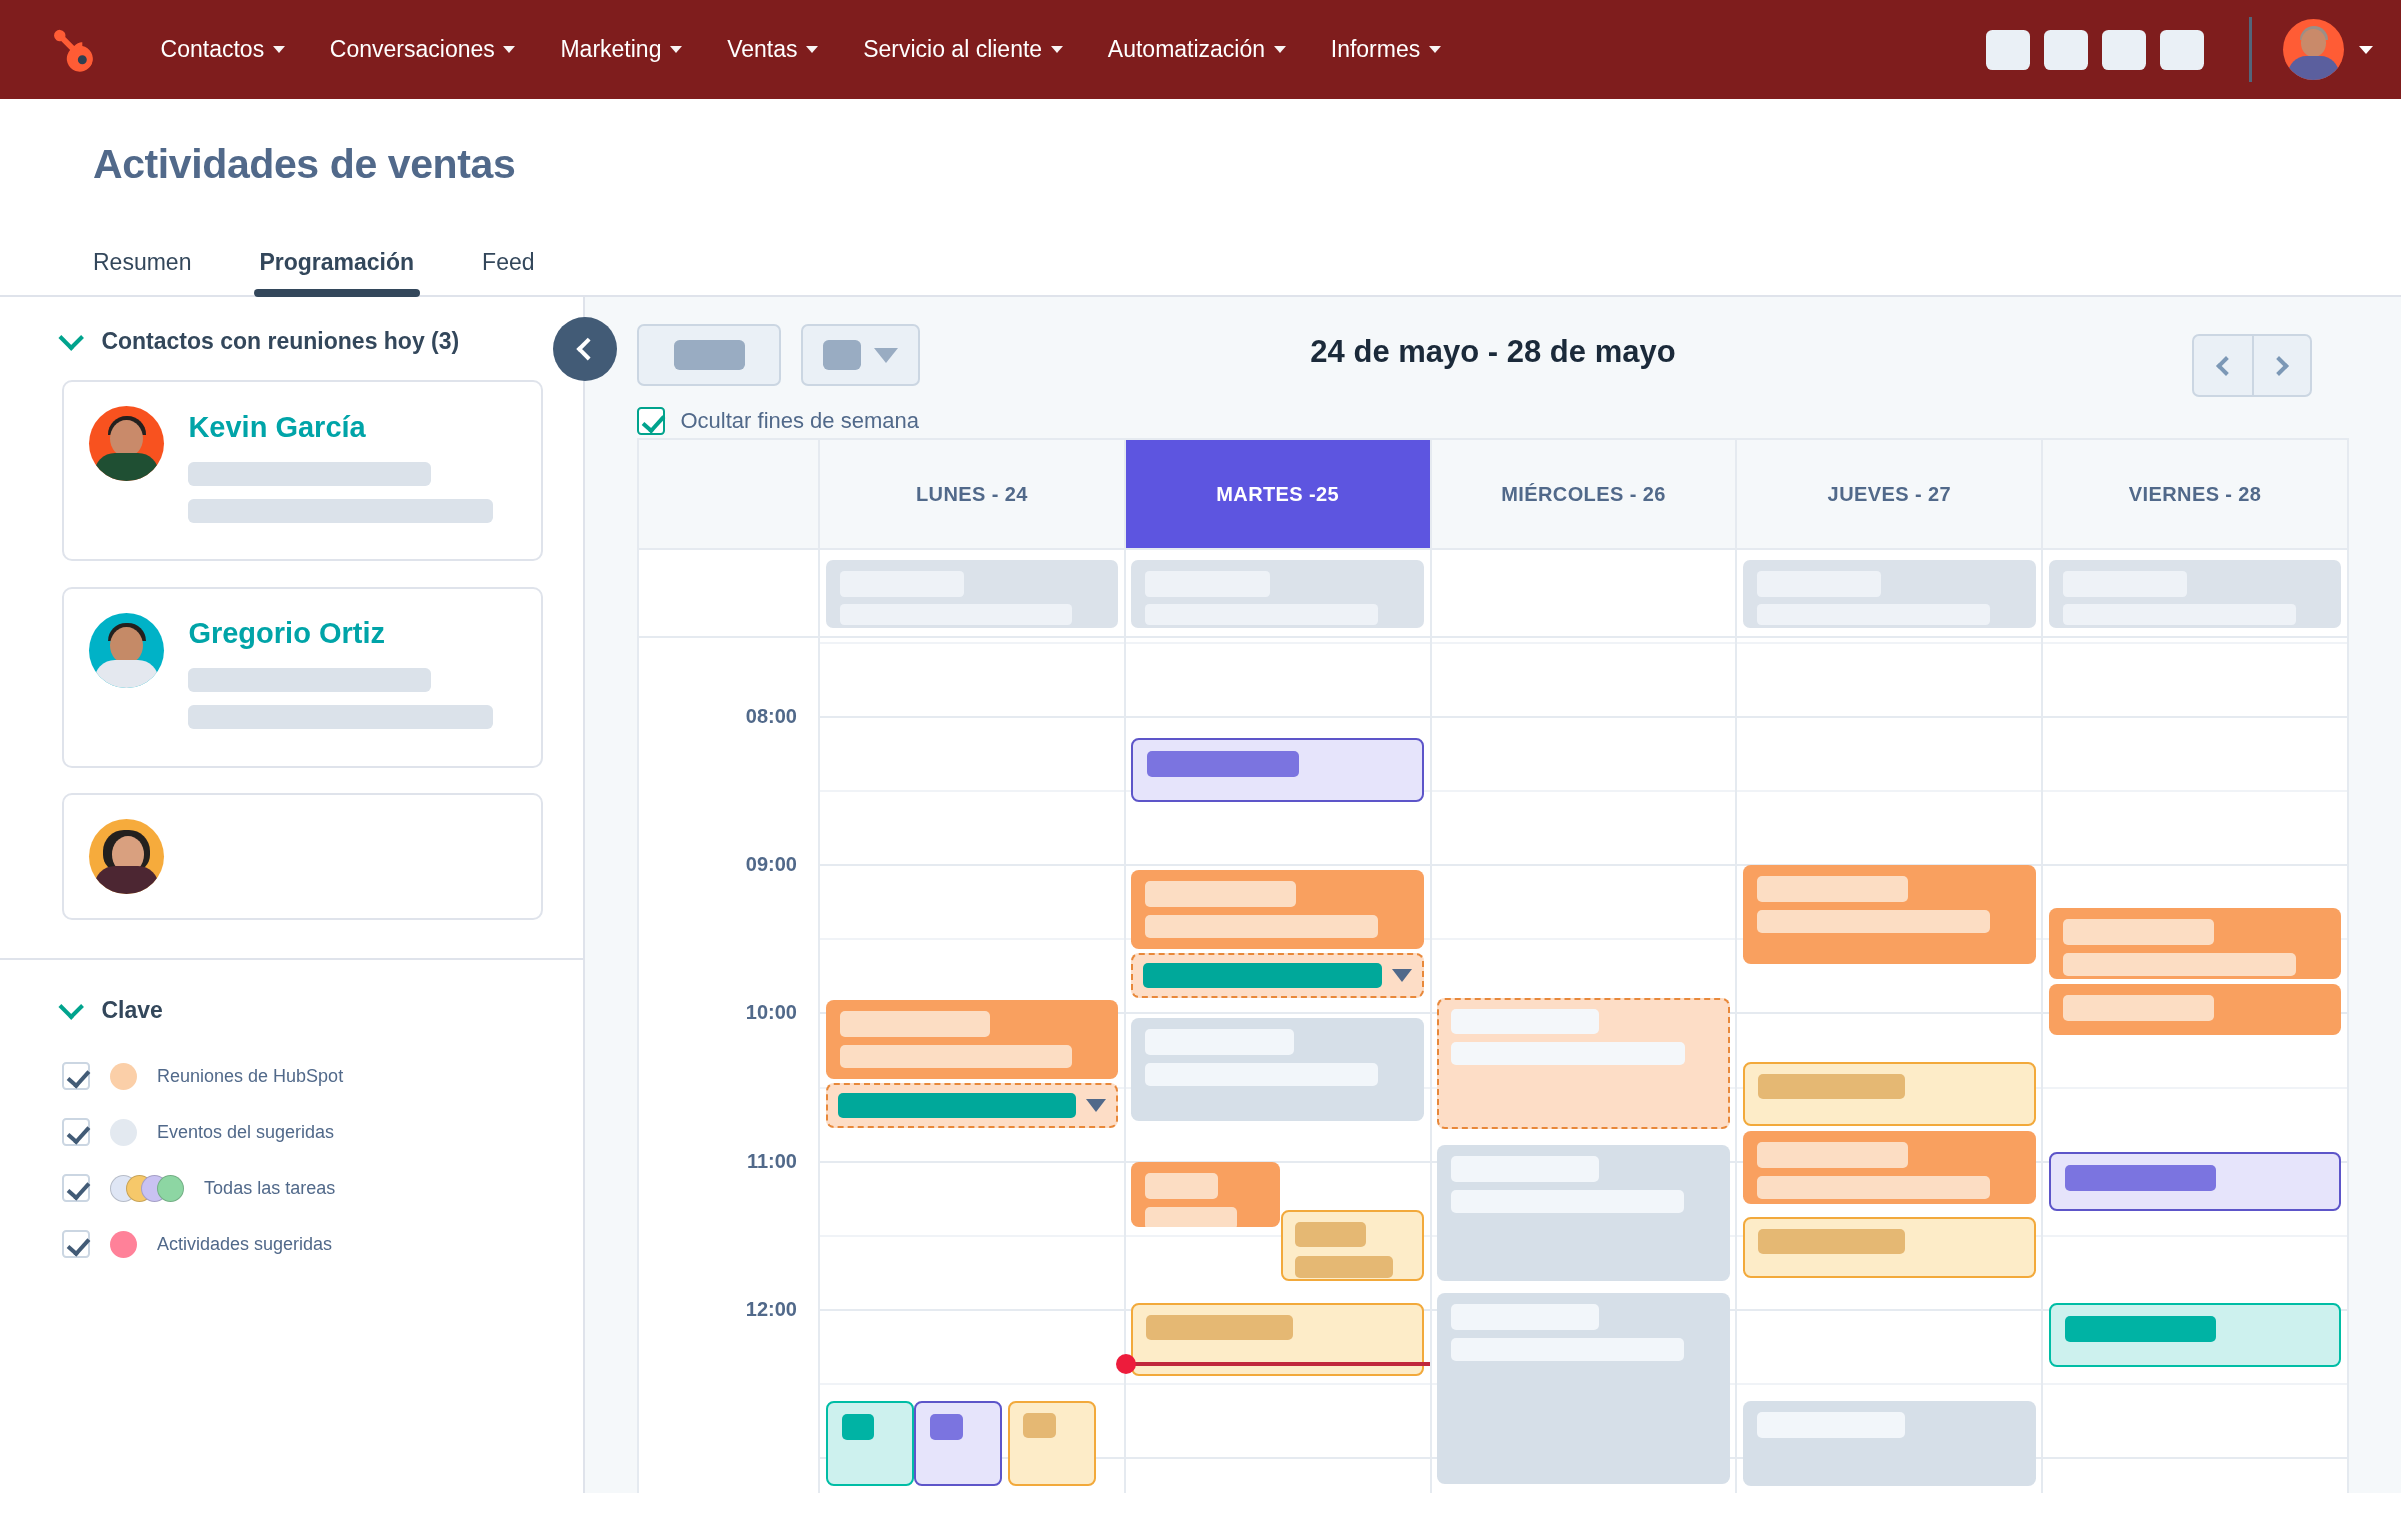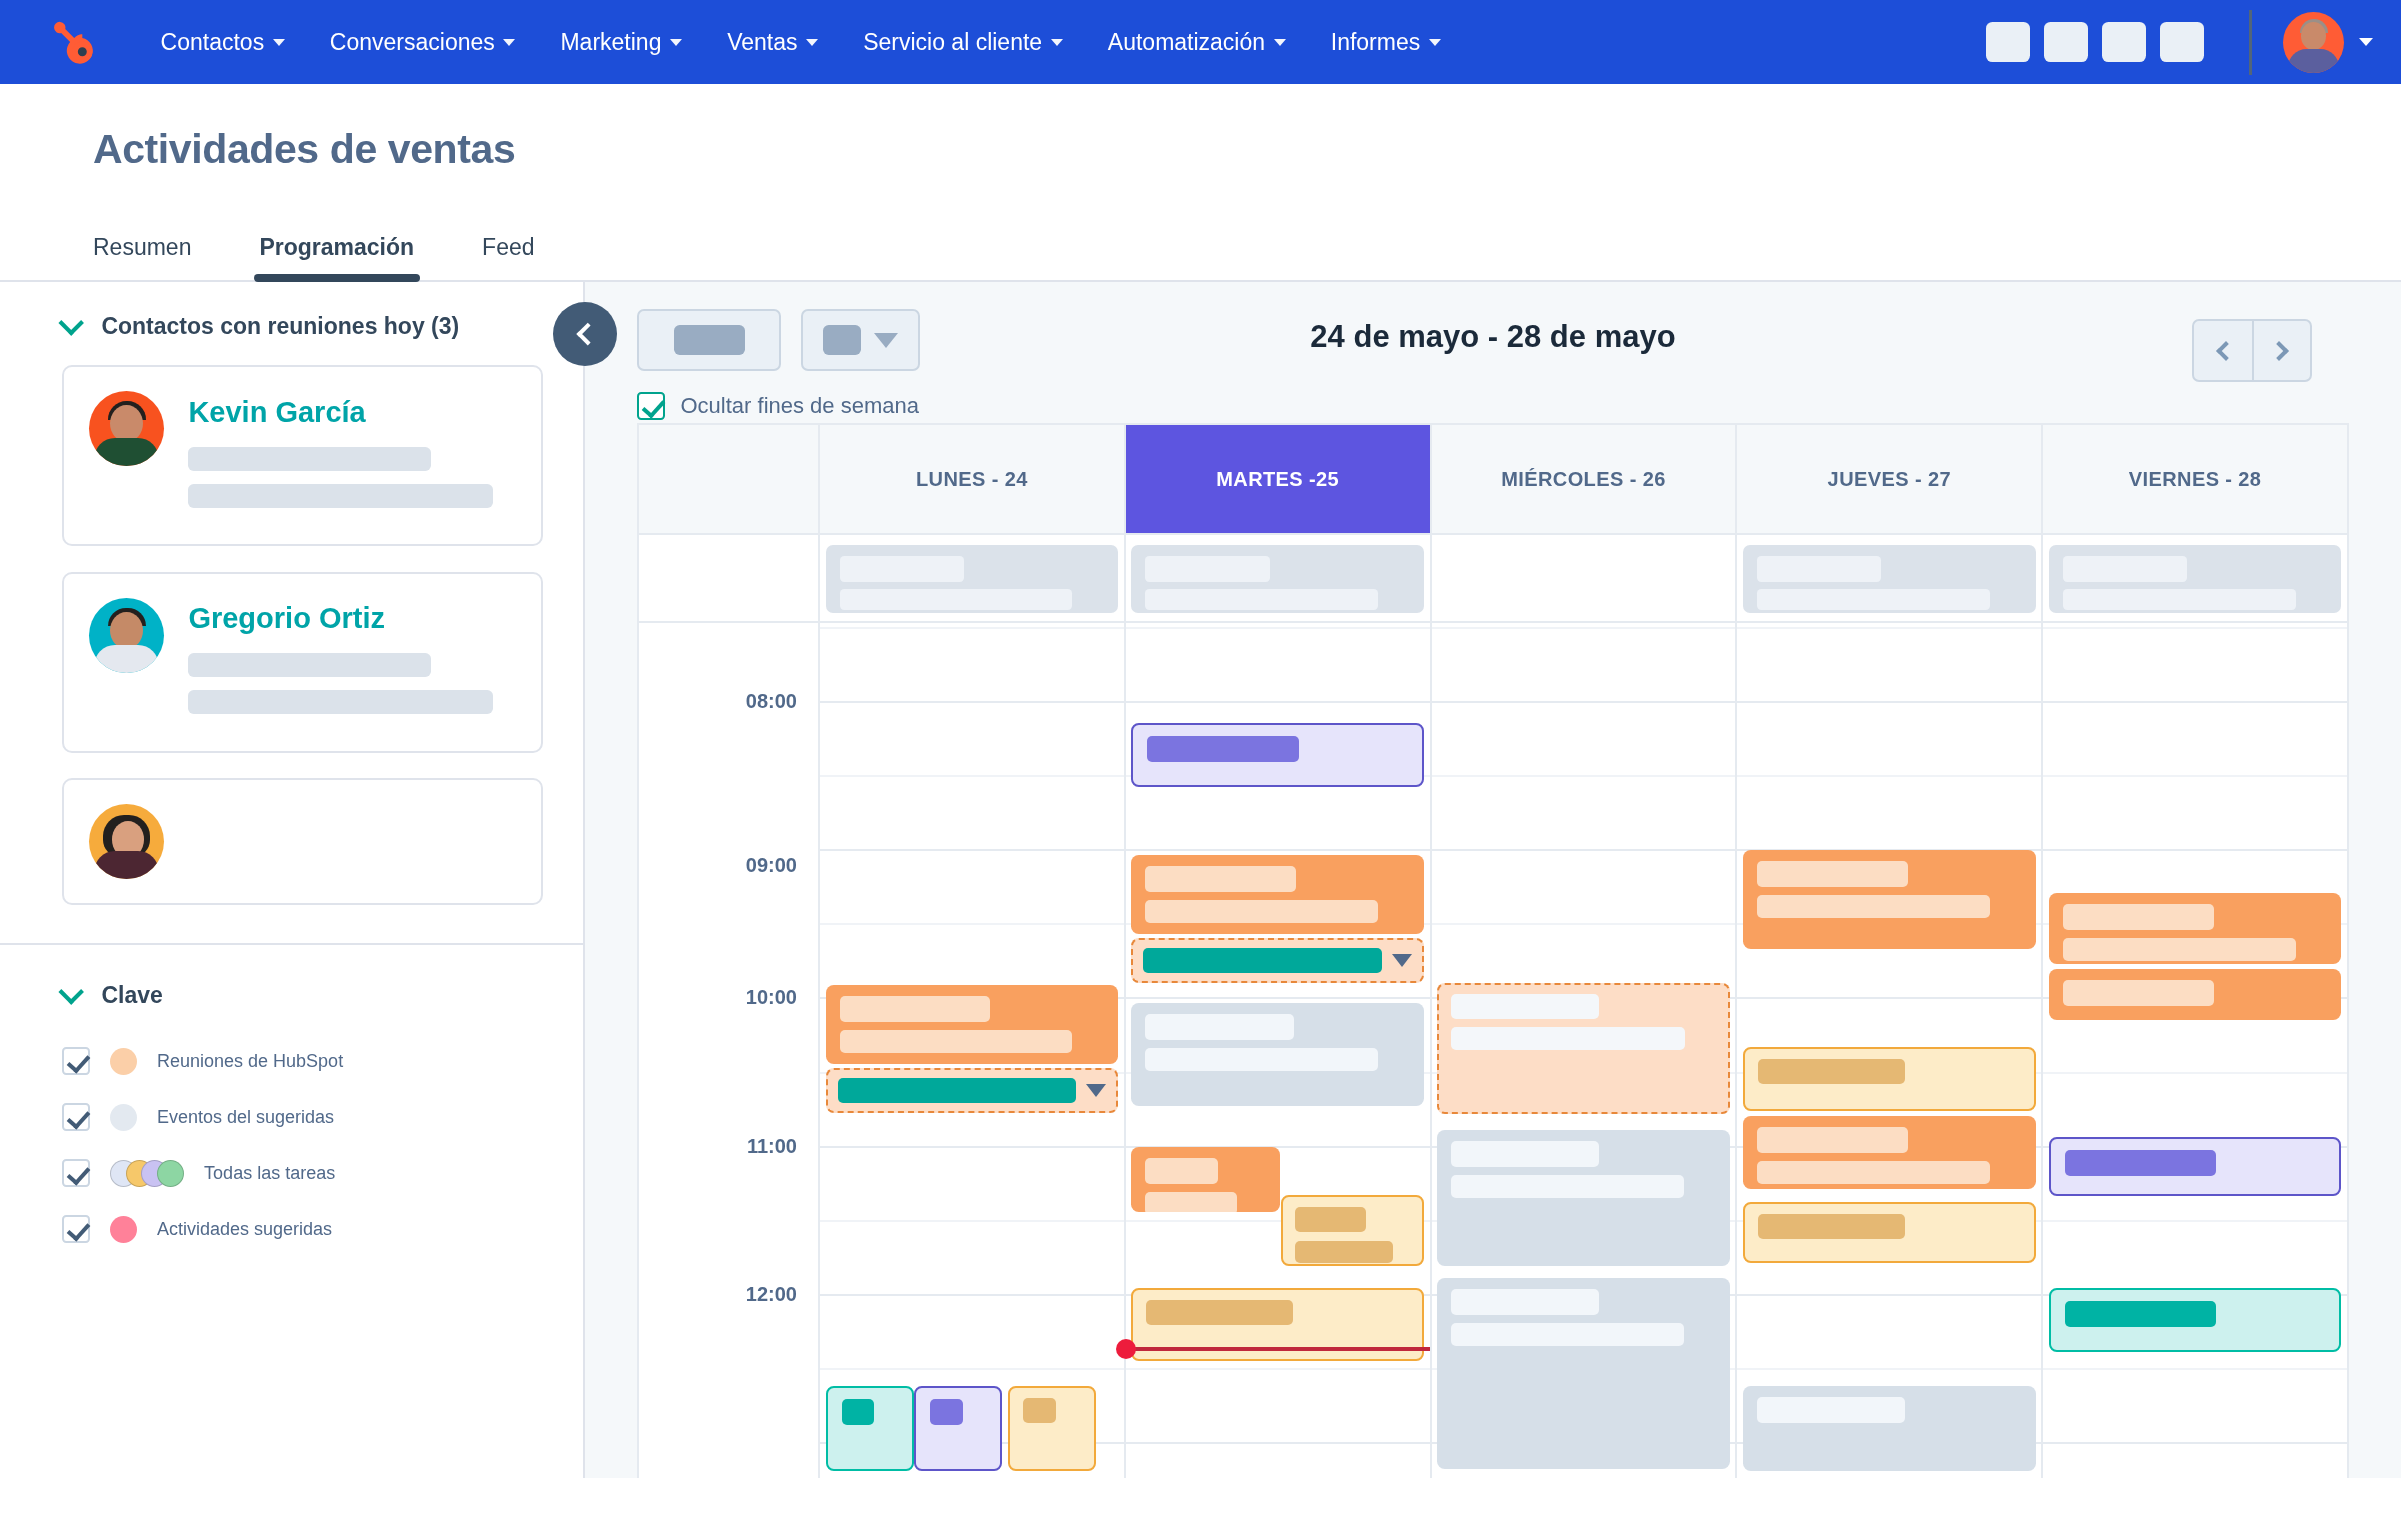--- a/index.html
+++ b/index.html
@@ -4,21 +4,21 @@
 <style>
   * { box-sizing: border-box; margin: 0; padding: 0; }
   html, body {
     width: 2401px; height: 1526px;
     font-family: "Liberation Sans", sans-serif;
     background: #ffffff; overflow: hidden;
   }
 
   
   .topnav {
-    height: 84px; background: #1d4ed8;
+    height: 99px; background: #7f1d1d;
     display: flex; align-items: center; padding: 0 28px 0 49px;
   }
   .logo { width: 52px; height: 52px; margin-right: 37px; flex: 0 0 auto; }
   .navlinks { display: flex; align-items: center; gap: 0; }
   .navitem {
     color: #ffffff; font-size: 23px; font-weight: 400;
     padding: 0 22.6px; display: flex; align-items: center; gap: 8.5px;
     white-space: nowrap; cursor: pointer;
   }
   .caret-down {
@@ -484,21 +484,21 @@
             <div class="ad-b1"></div>
             <div class="ad-b2"></div>
           </div>
         </div>
       </div>
 
       <div class="time-body">
 
         <div class="time-gutter">
           <div class="tlabel" style="top:78px">08:00</div>
-          <div class="tlabel" style="top:242px">09:00</div>
+          <div class="tlabel" style="top:226px">09:00</div>
           <div class="tlabel" style="top:374px">10:00</div>
           <div class="tlabel" style="top:523px">11:00</div>
           <div class="tlabel" style="top:671px">12:00</div>
         </div>
 
         <div class="day-col">
           <div class="hline half" style="top:3.5px"></div>
           <div class="hline" style="top:78px"></div>
           <div class="hline half" style="top:152px"></div>
           <div class="hline" style="top:226px"></div>

